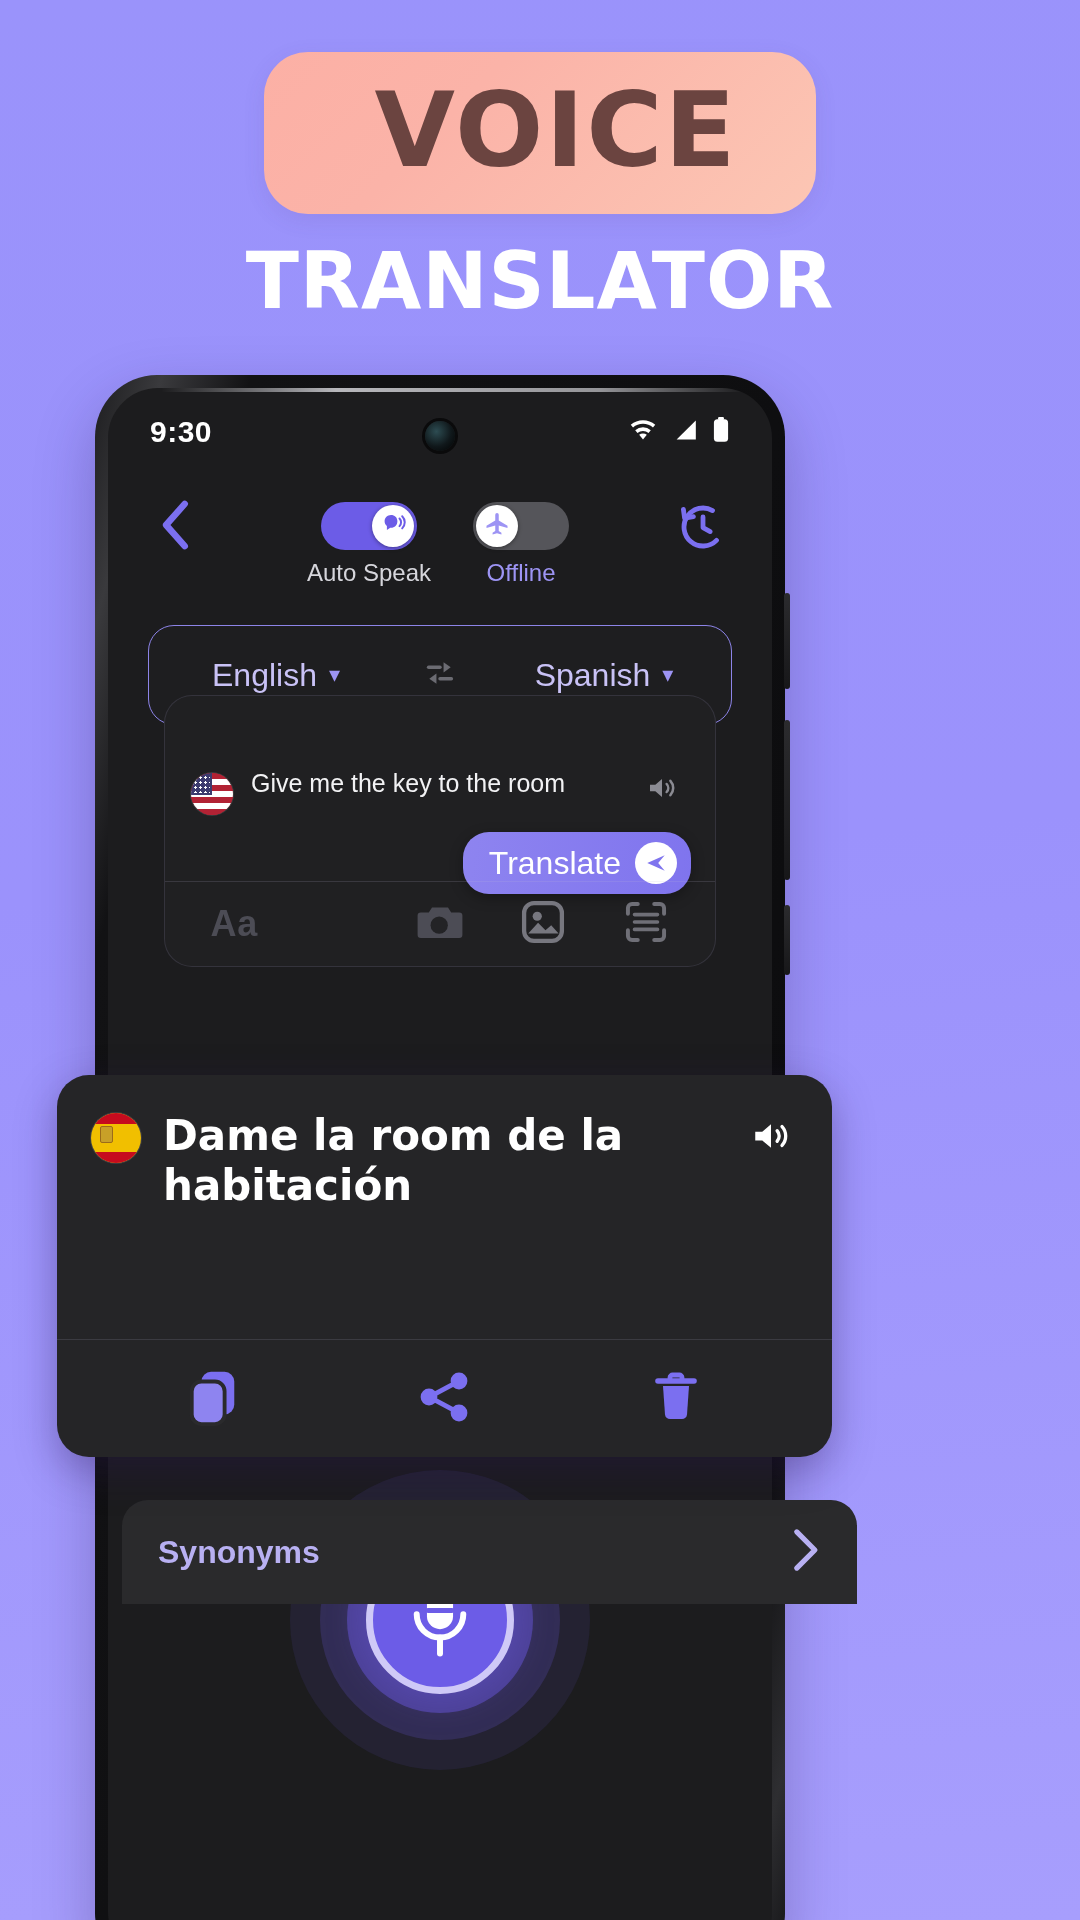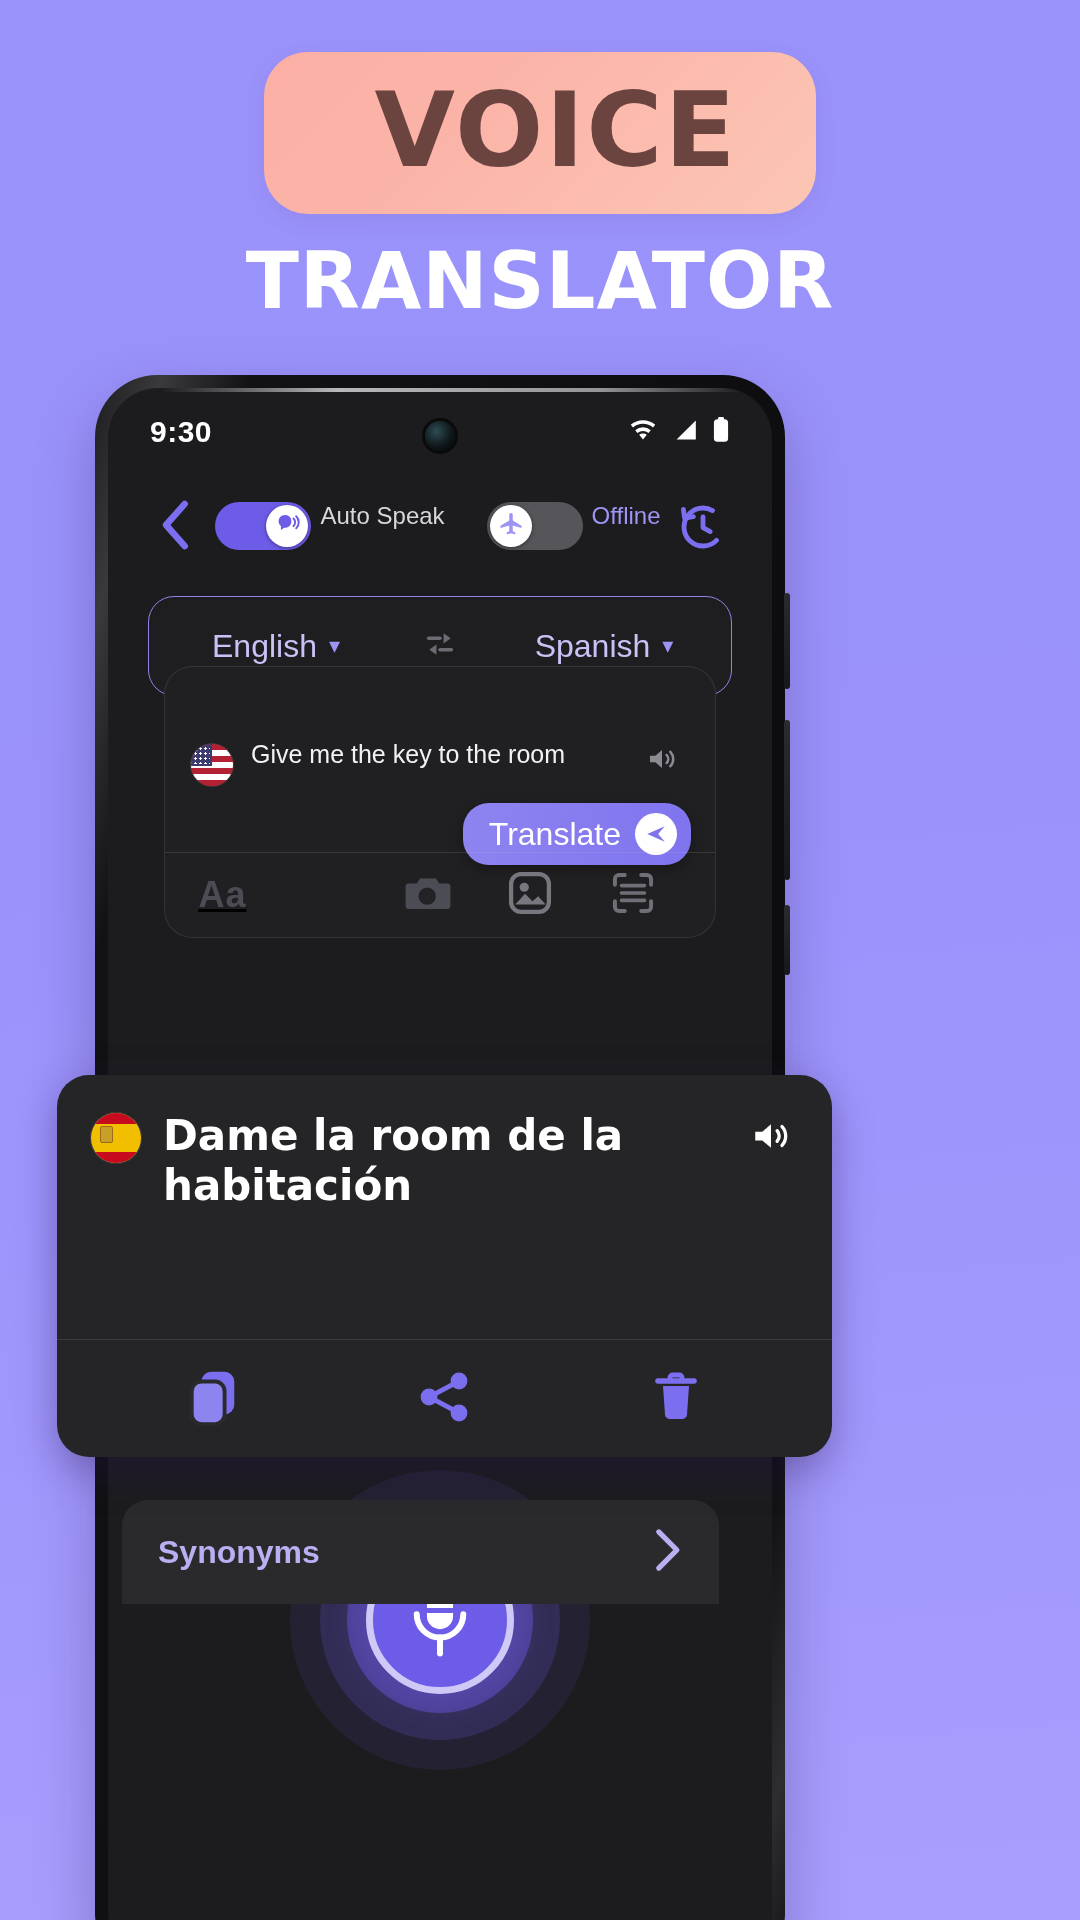--- a/index.html
+++ b/index.html
@@ -105,21 +105,21 @@
   .app { position: absolute; top: 80px; left: 0; right: 0; bottom: 0; }
 
   .topbar {
     display: flex; align-items: flex-start; justify-content: space-between;
     padding: 32px 40px 0 40px;
   }
   .back-btn { width: 54px; height: 54px; display: flex; align-items: center; justify-content: center; cursor: pointer; }
   .history-btn { width: 58px; height: 58px; display: flex; align-items: center; justify-content: center; cursor: pointer; }
 
   .toggles { display: flex; gap: 42px; margin-top: 2px; }
-  .toggle-wrap { display: flex; flex-direction: row; gap: 9px; }
+  .toggle-wrap { display: flex; flex-direction: column; align-items: center; gap: 9px; }
   .switch {
     width: 96px; height: 48px; border-radius: 26px;
     position: relative; cursor: pointer;
   }
   .switch.on  { background: #6c5ce7; }
   .switch.off { background: #55555a; }
   .knob {
     position: absolute; top: 3px;
     width: 42px; height: 42px; border-radius: 50%;
     background: #ffffff;
@@ -203,21 +203,21 @@
     width: 42px; height: 42px; border-radius: 50%;
     background: #ffffff; display: flex; align-items: center; justify-content: center;
   }
 
   .tool-divider { position: absolute; left: 0; right: 0; bottom: 84px; height: 1px; background: rgba(190,185,220,.16); }
   .toolbar {
     position: absolute; left: 0; right: 0; bottom: 0; height: 84px;
     display: flex; align-items: center; justify-content: space-around;
     padding: 0 18px;
   }
-  .tool-icon { width: 72px; height: 62px; display:flex; align-items:center; justify-content:flex-start; cursor:pointer;text-decoration:underline; }
+  .tool-icon { width: 72px; height: 62px; display:flex; align-items:center; justify-content:center; cursor:pointer; }
   .tool-aa { font-size: 36px; font-weight: 700; color: #4c4c55; letter-spacing: 1px; }
 
   
   .mic-stack {
     position: absolute;
     left: 50%; transform: translateX(-50%);
     top: 1002px;
     width: 300px; height: 300px;
     display: flex; align-items: center; justify-content: center;
     pointer-events: none;
@@ -258,21 +258,21 @@
     height: 118px;
     display: flex; align-items: center; justify-content: space-around;
     padding: 0 40px;
   }
   .action-btn { width: 92px; height: 84px; display: flex; align-items: center; justify-content: center; cursor: pointer; }
 
   
   .synonyms-row {
     position: absolute;
     left: 122px; top: 1500px;
-    width: 597px;
+    width: 735px;
     height: 104px;
     background: #2a2a2c;
     border-radius: 26px 26px 0 0;
     display: flex; align-items: center; justify-content: space-between;
     padding: 0 36px;
     cursor: pointer;
   }
   .synonyms-label { font-size: 32px; font-weight: 700; color: #b8b0f2; }
 </style>
 </head>

